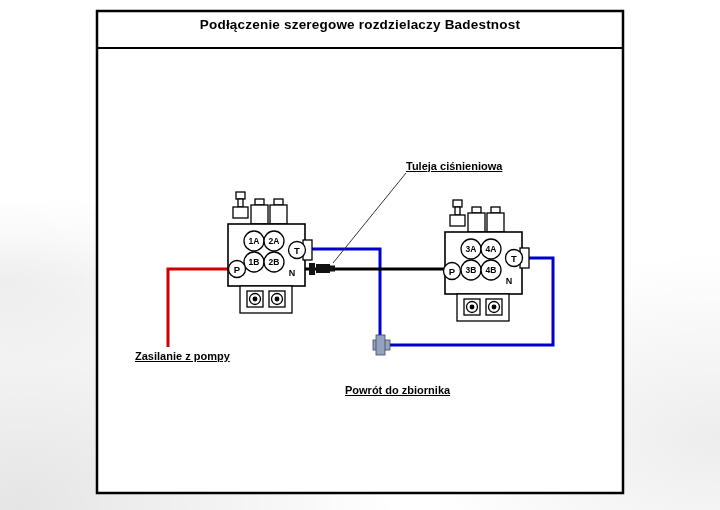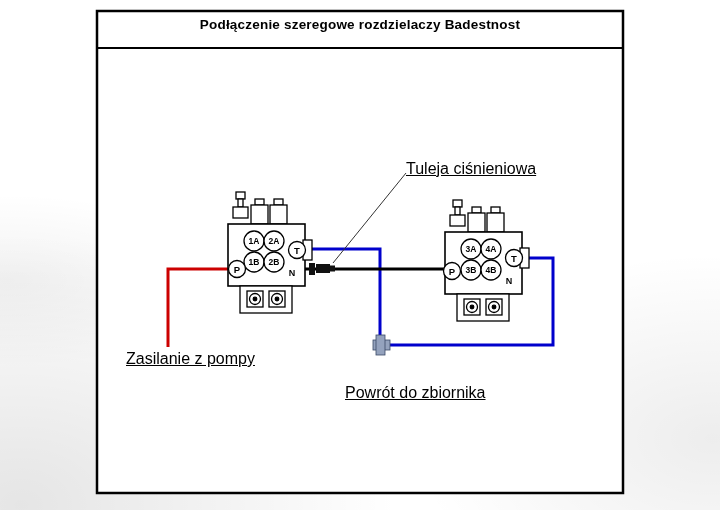--- a/index.html
+++ b/index.html
@@ -13,22 +13,22 @@
     position:relative;width:720px;height:510px;
     background:
       radial-gradient(ellipse at 3% 99%, rgba(0,0,0,0.10), transparent 38%),
       radial-gradient(ellipse at 99% 86%, rgba(0,0,0,0.07), transparent 30%),
       radial-gradient(ellipse at 1% 55%, rgba(0,0,0,0.05), transparent 22%),
       #ffffff;
   }
   svg{position:absolute;left:0;top:0;}
   .lbl{
     position:absolute;
-    font-weight:normal;
-    font-size:16px;
+    font-weight:bold;
+    font-size:11px;
     color:#000;
     text-decoration:underline;
     white-space:nowrap;
   }
   #title{
     position:absolute;
     left:97px;top:17px;width:526px;
     text-align:center;
     font-weight:bold;
     font-size:13.5px;
@@ -149,17 +149,17 @@
       <text x="452" y="274.5" font-size="9.5">P</text>
       <text x="514" y="261.5" font-size="9.5">T</text>
       <text x="509" y="284" font-size="9">N</text>
     </g>
   </svg>
 
   <div id="title">Podłączenie szeregowe rozdzielaczy Badestnost</div>
 
   <div class="lbl" style="left:406px;top:160px;">Tuleja ciśnieniowa</div>
 
-  <div class="lbl" style="left:126px;top:350px;">Zasilanie z pompy</div>
+  <div class="lbl" style="left:135px;top:350px;">Zasilanie z pompy</div>
 
   <div class="lbl" style="left:345px;top:384px;">Powrót do zbiornika</div>
 
 </div>
 
 </body></html>

